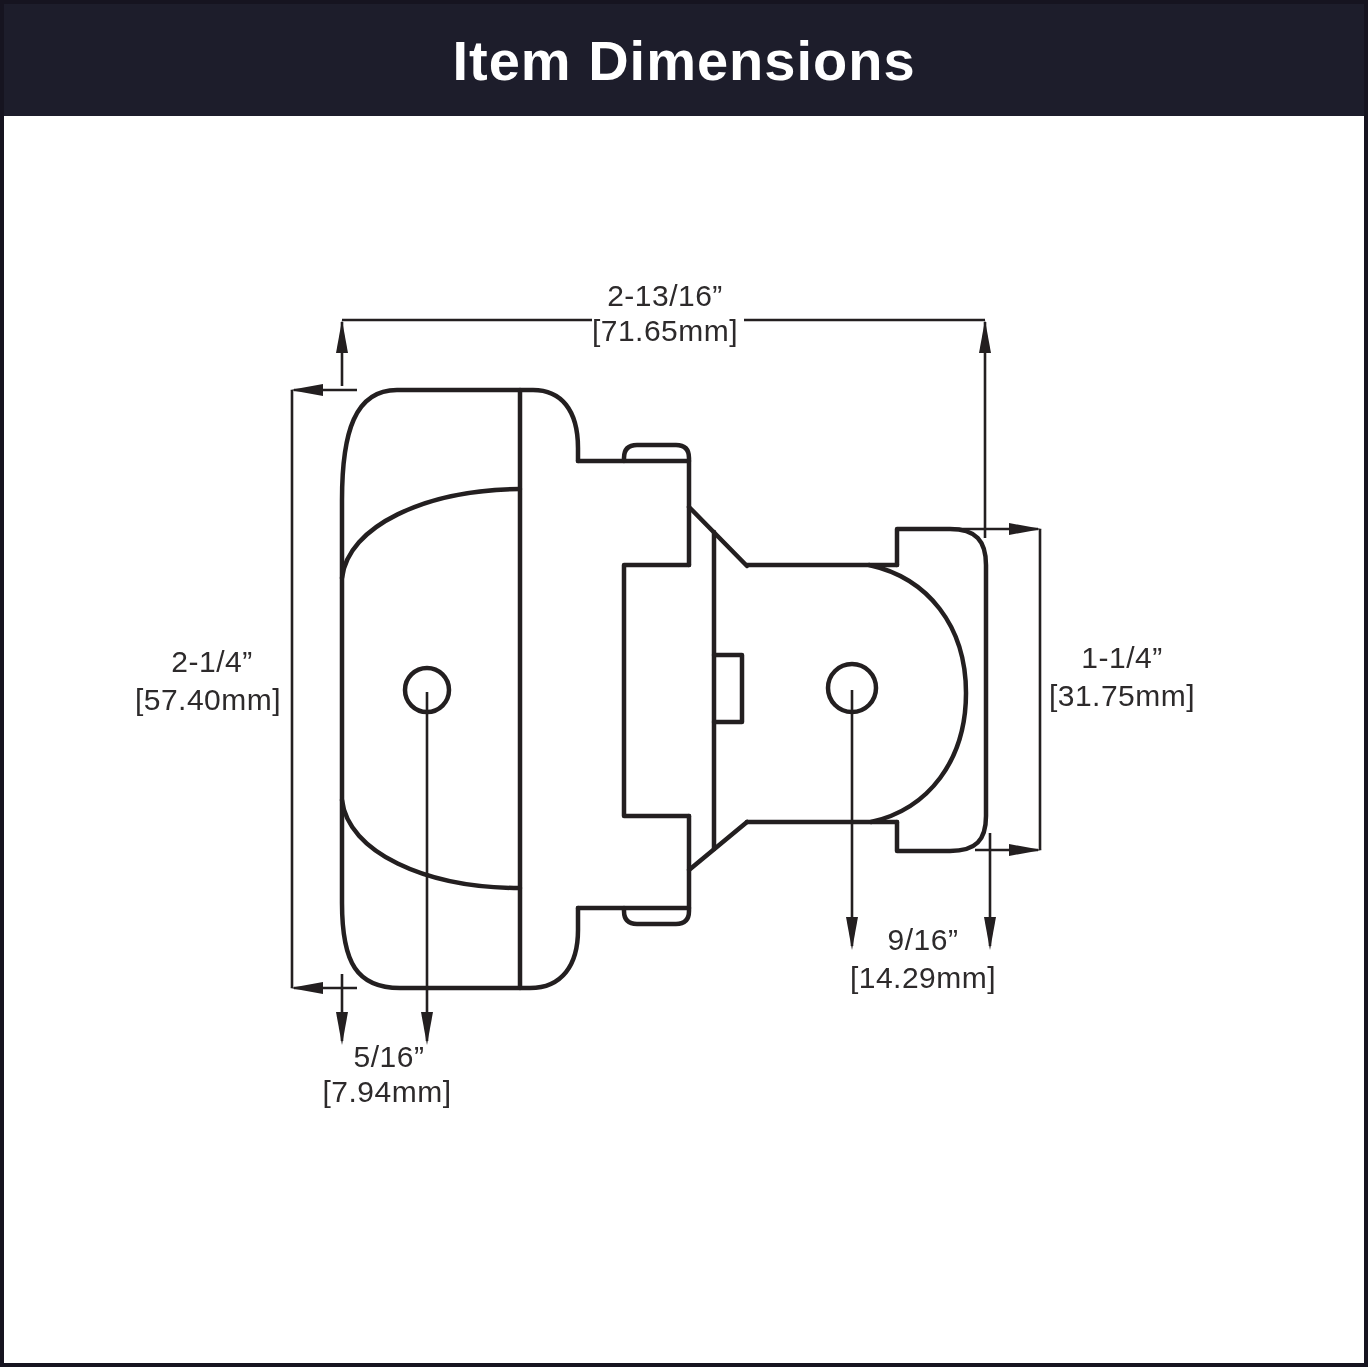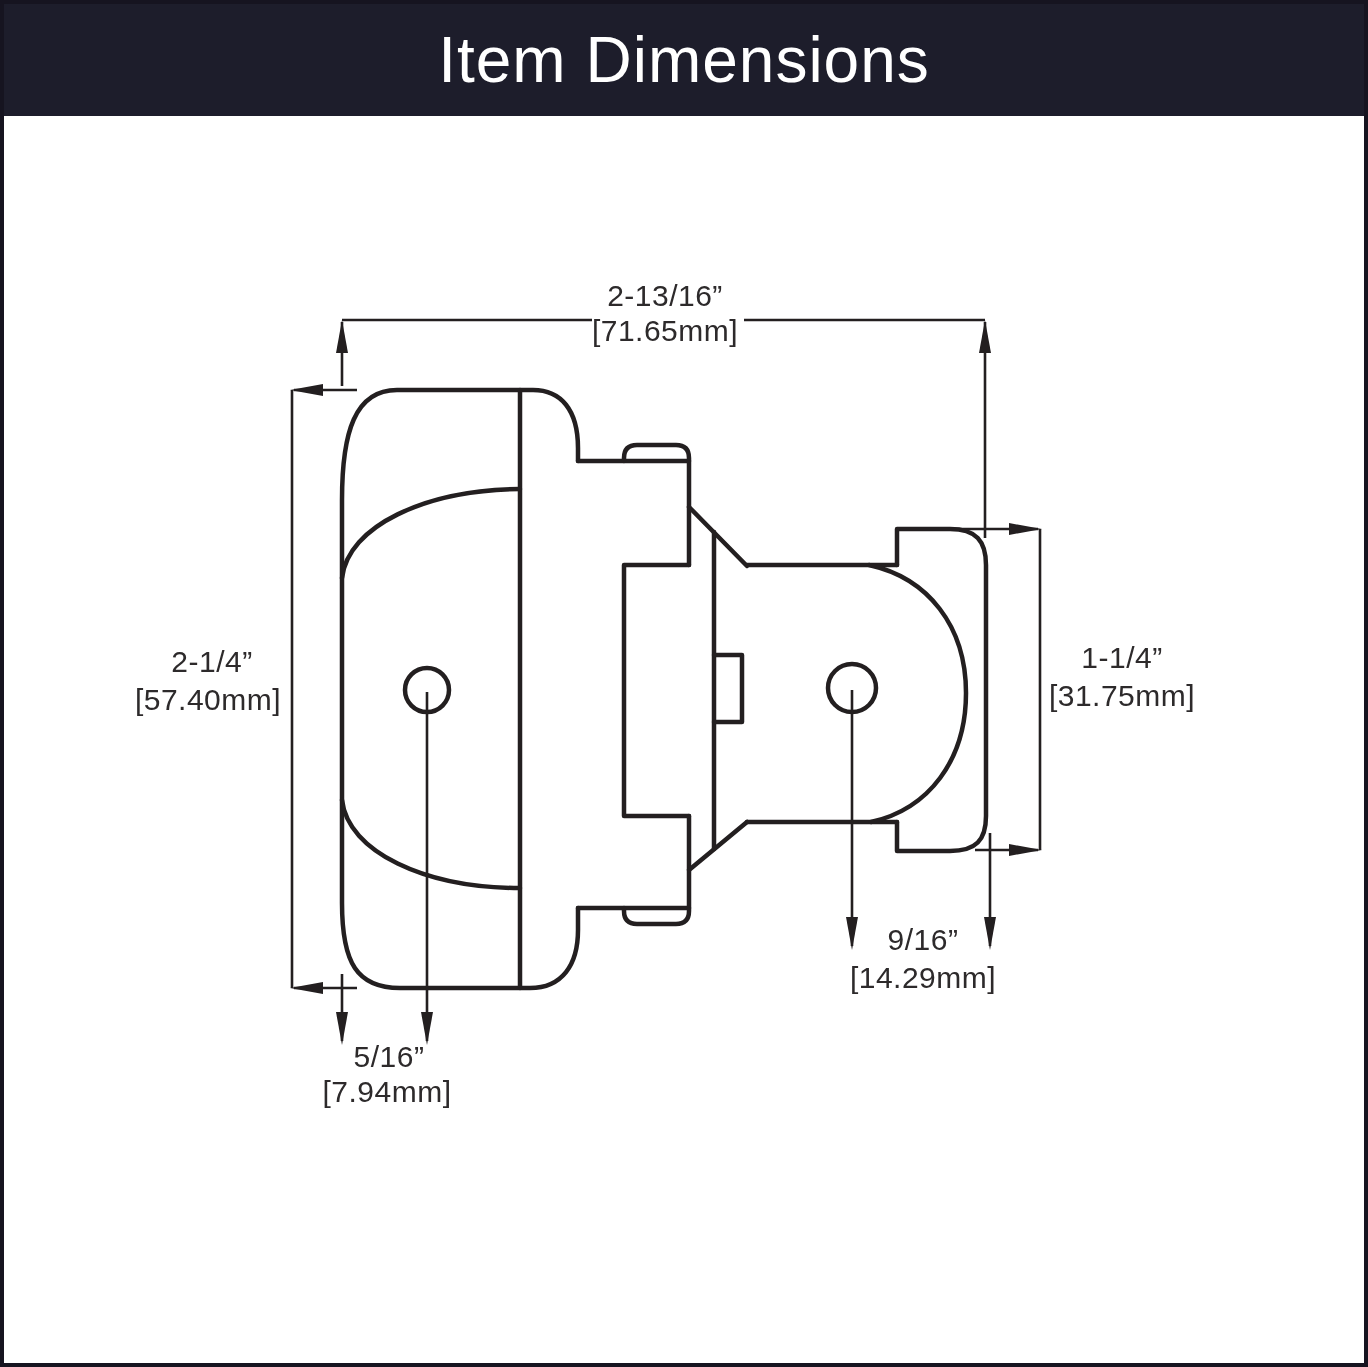--- a/index.html
+++ b/index.html
@@ -1,19 +1,19 @@
 <!DOCTYPE html>
 <html><head>
 <meta charset="utf-8">
 <style>
   html,body{margin:0;padding:0;background:#fff;}
   body{width:1368px;height:1367px;position:relative;font-family:"Liberation Sans",sans-serif;}
   .frame{position:absolute;inset:0;border:4px solid #161420;background:#ffffff;box-sizing:border-box;}
   .header{position:absolute;top:4px;left:4px;right:4px;height:112px;display:flex;align-items:center;justify-content:center;}
-  .header h1{margin:0;color:#fff;font-size:64px;font-weight:normal;letter-spacing:1px;font-family:"Liberation Sans",sans-serif;}
+  .header h1{margin:0;color:#fff;font-size:56px;font-weight:bold;letter-spacing:1px;font-family:"Liberation Sans",sans-serif;}
   .drawing{position:absolute;inset:0;width:100%;height:100%;}
   svg text{font-family:"Liberation Sans",sans-serif;font-size:30px;fill:#2d2a2b;letter-spacing:0.5px;}
   .obj{stroke:#231f20;stroke-width:4.5;fill:none;stroke-linecap:round;stroke-linejoin:round;}
   .dim{stroke:#231f20;stroke-width:2.6;fill:none;stroke-linecap:butt;}
   .ah{fill:#231f20;stroke:none;}
 </style>
 </head>
 <body>
 
 <div class="frame"></div>

